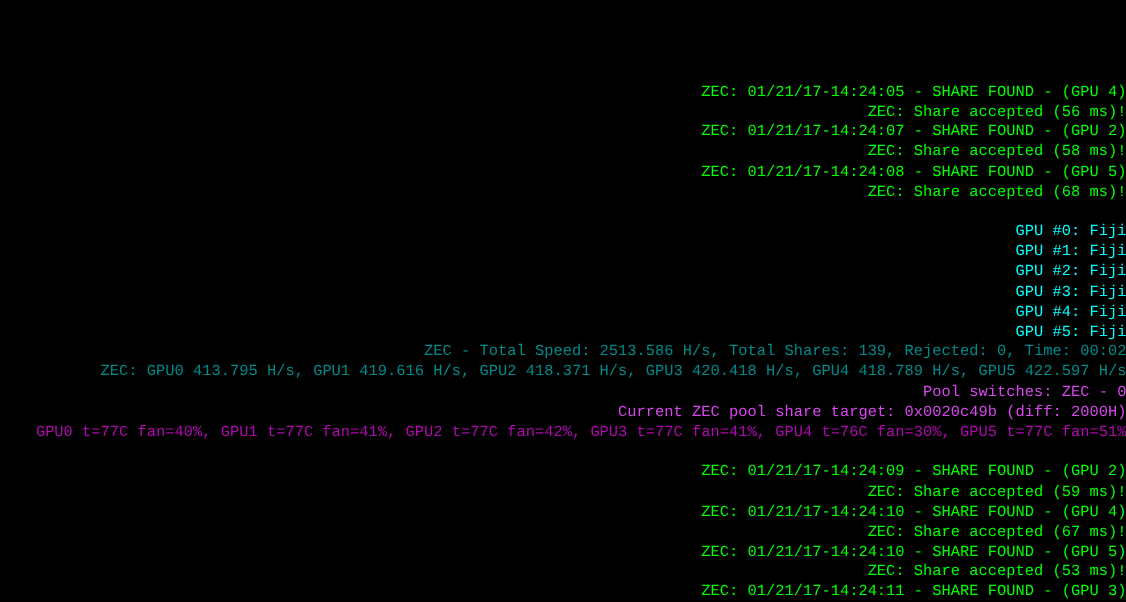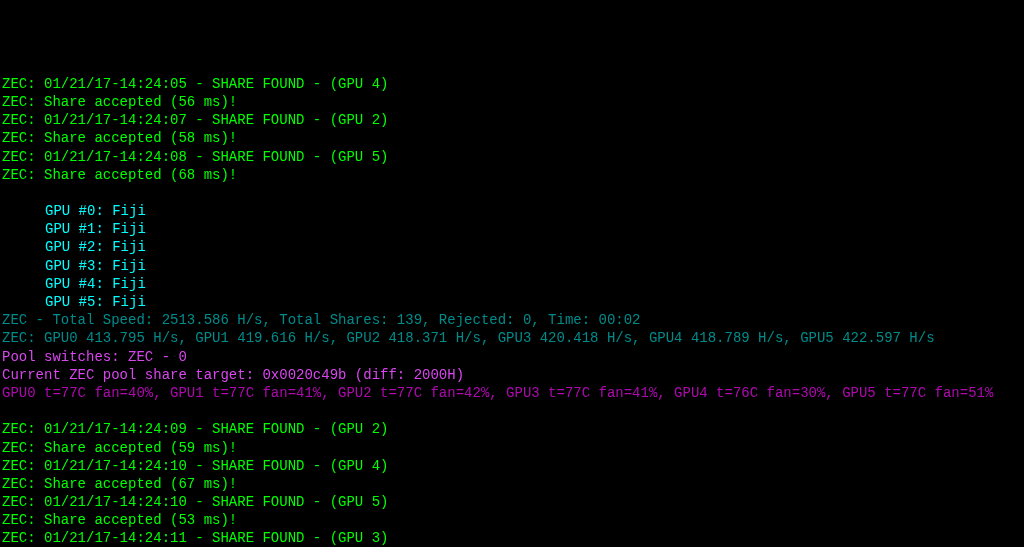--- a/index.html
+++ b/index.html
@@ -7,21 +7,21 @@
       background: #000000;
       font-family: "Consolas", "Courier New", monospace;
       font-size: 14px;
       line-height: 1.3;
       padding: 2px 0 2px 2px;
       width: 1024px;
       height: 547px;
       overflow: hidden;
       white-space: pre;
     }
-    .line { display: block; }
+    .line { display: block; text-align: right; }
     .green-bright { color: #00ff00; }
     .cyan { color: #00ffff; margin-left: 43px; }
     .teal { color: #008b8b; font-family: Liberation Mono, monospace; }
     .white { color: #d946ef; }
     .magenta { color: #b008b0; font-family: Liberation Mono, monospace; }
     .blank { height: 1.3em; }
   </style>
 </head>
 <body>
 

